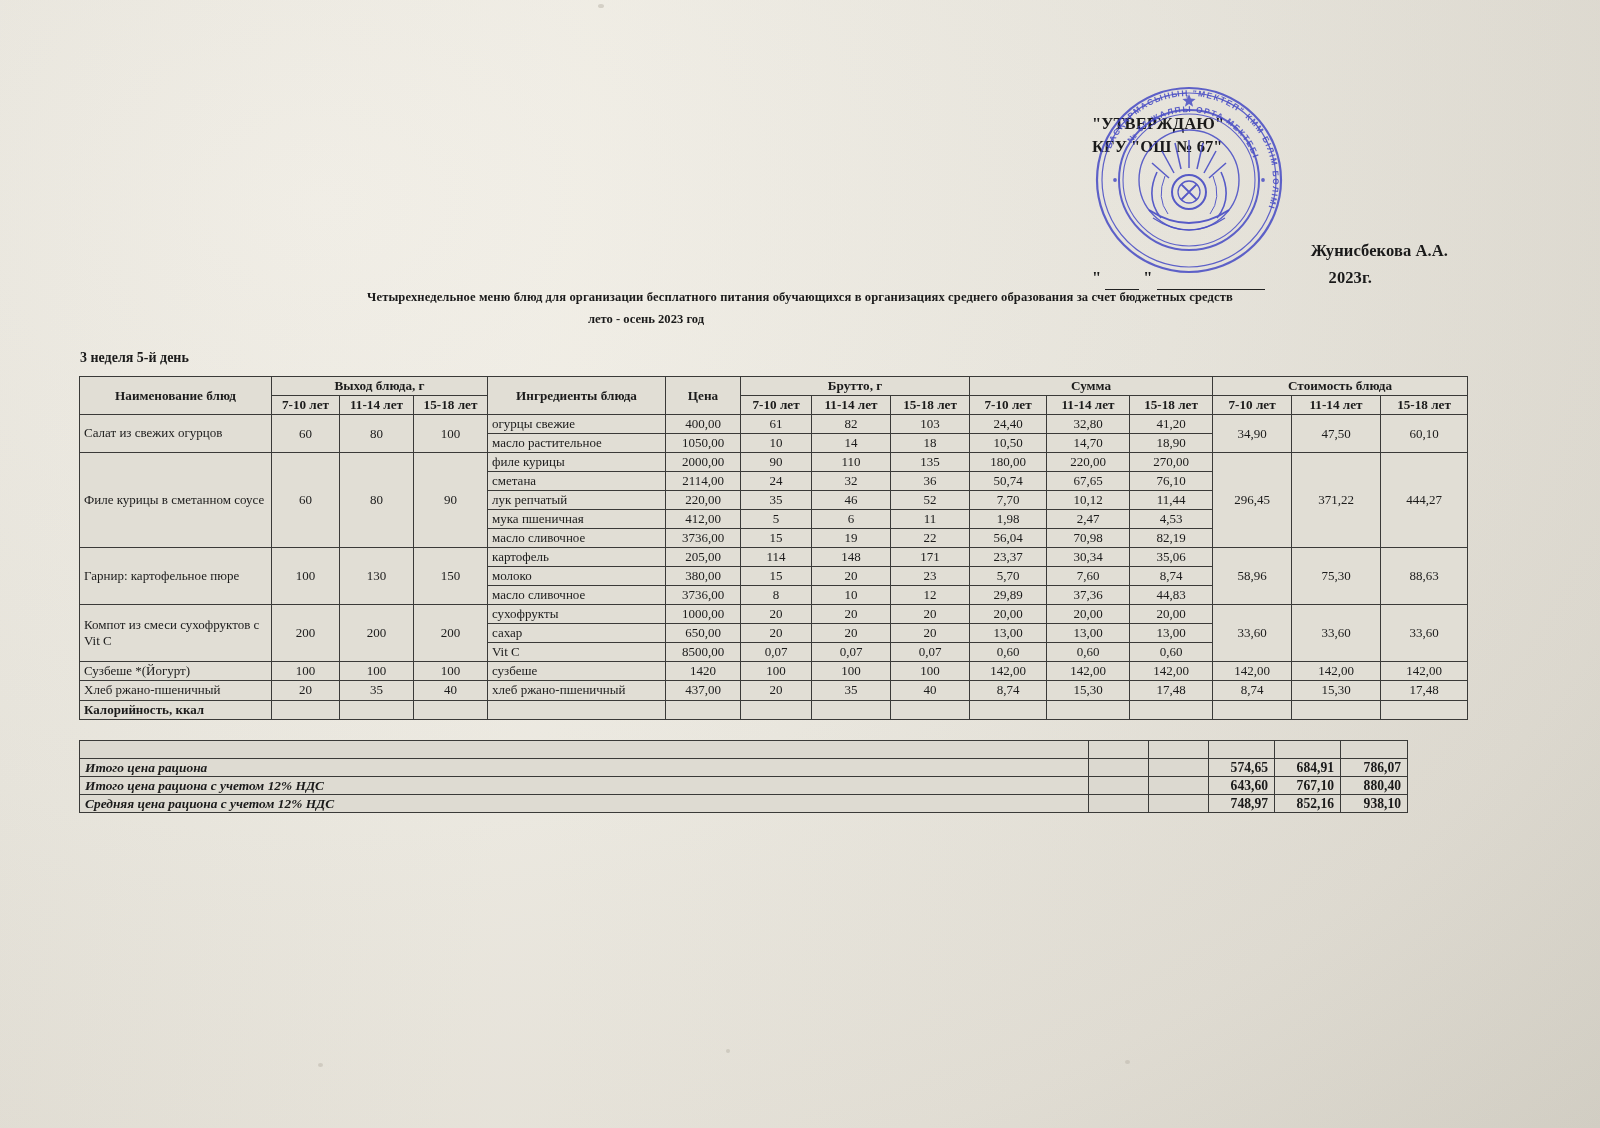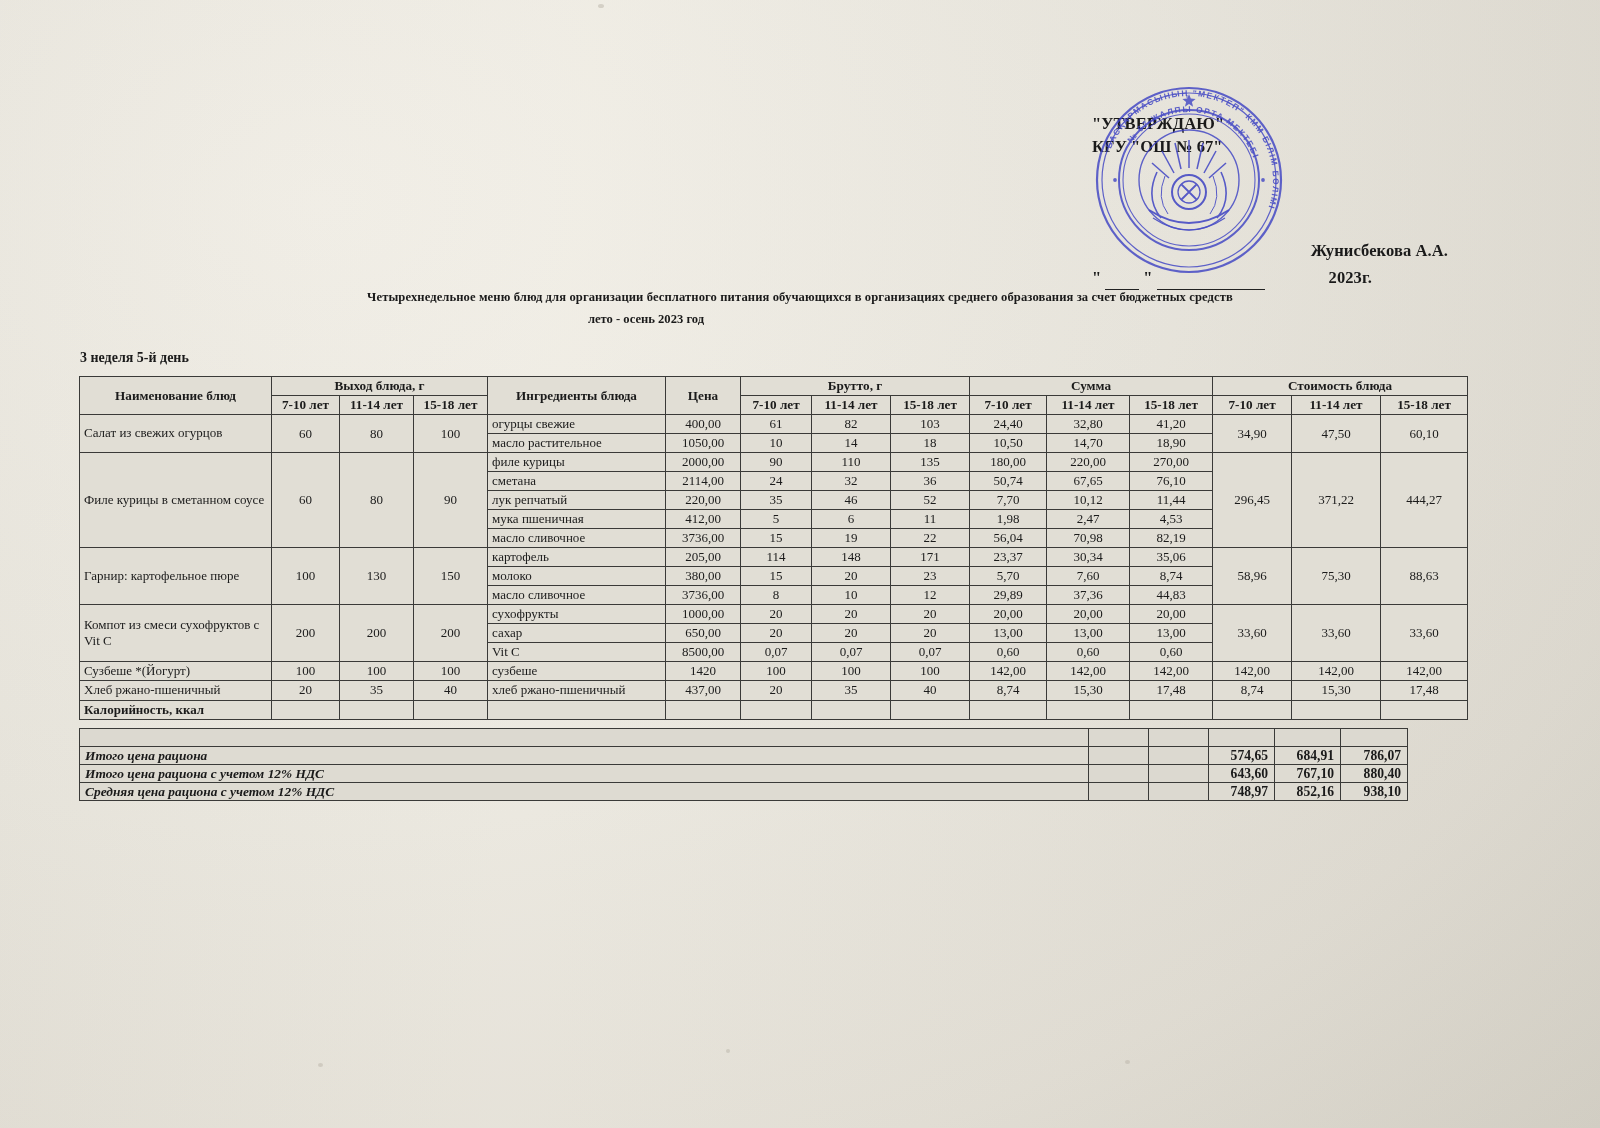--- a/index.html
+++ b/index.html
@@ -140,20 +140,21 @@
   #summary-wrap {
     position: absolute;
     left: 79px;
     top: 728px;
     width: 1328px;
   }
   table.summary {
     border-collapse: collapse;
     width: 1328px;
     table-layout: fixed;
+    margin-top: 12px;
   }
   table.summary td {
     border: 1.15px solid #3a3a38;
     background: #dedbd2;
     height: 18px;
     font-size: 13.4px;
     padding: 0 5px;
     box-sizing: border-box;
     overflow:hidden;
   }

